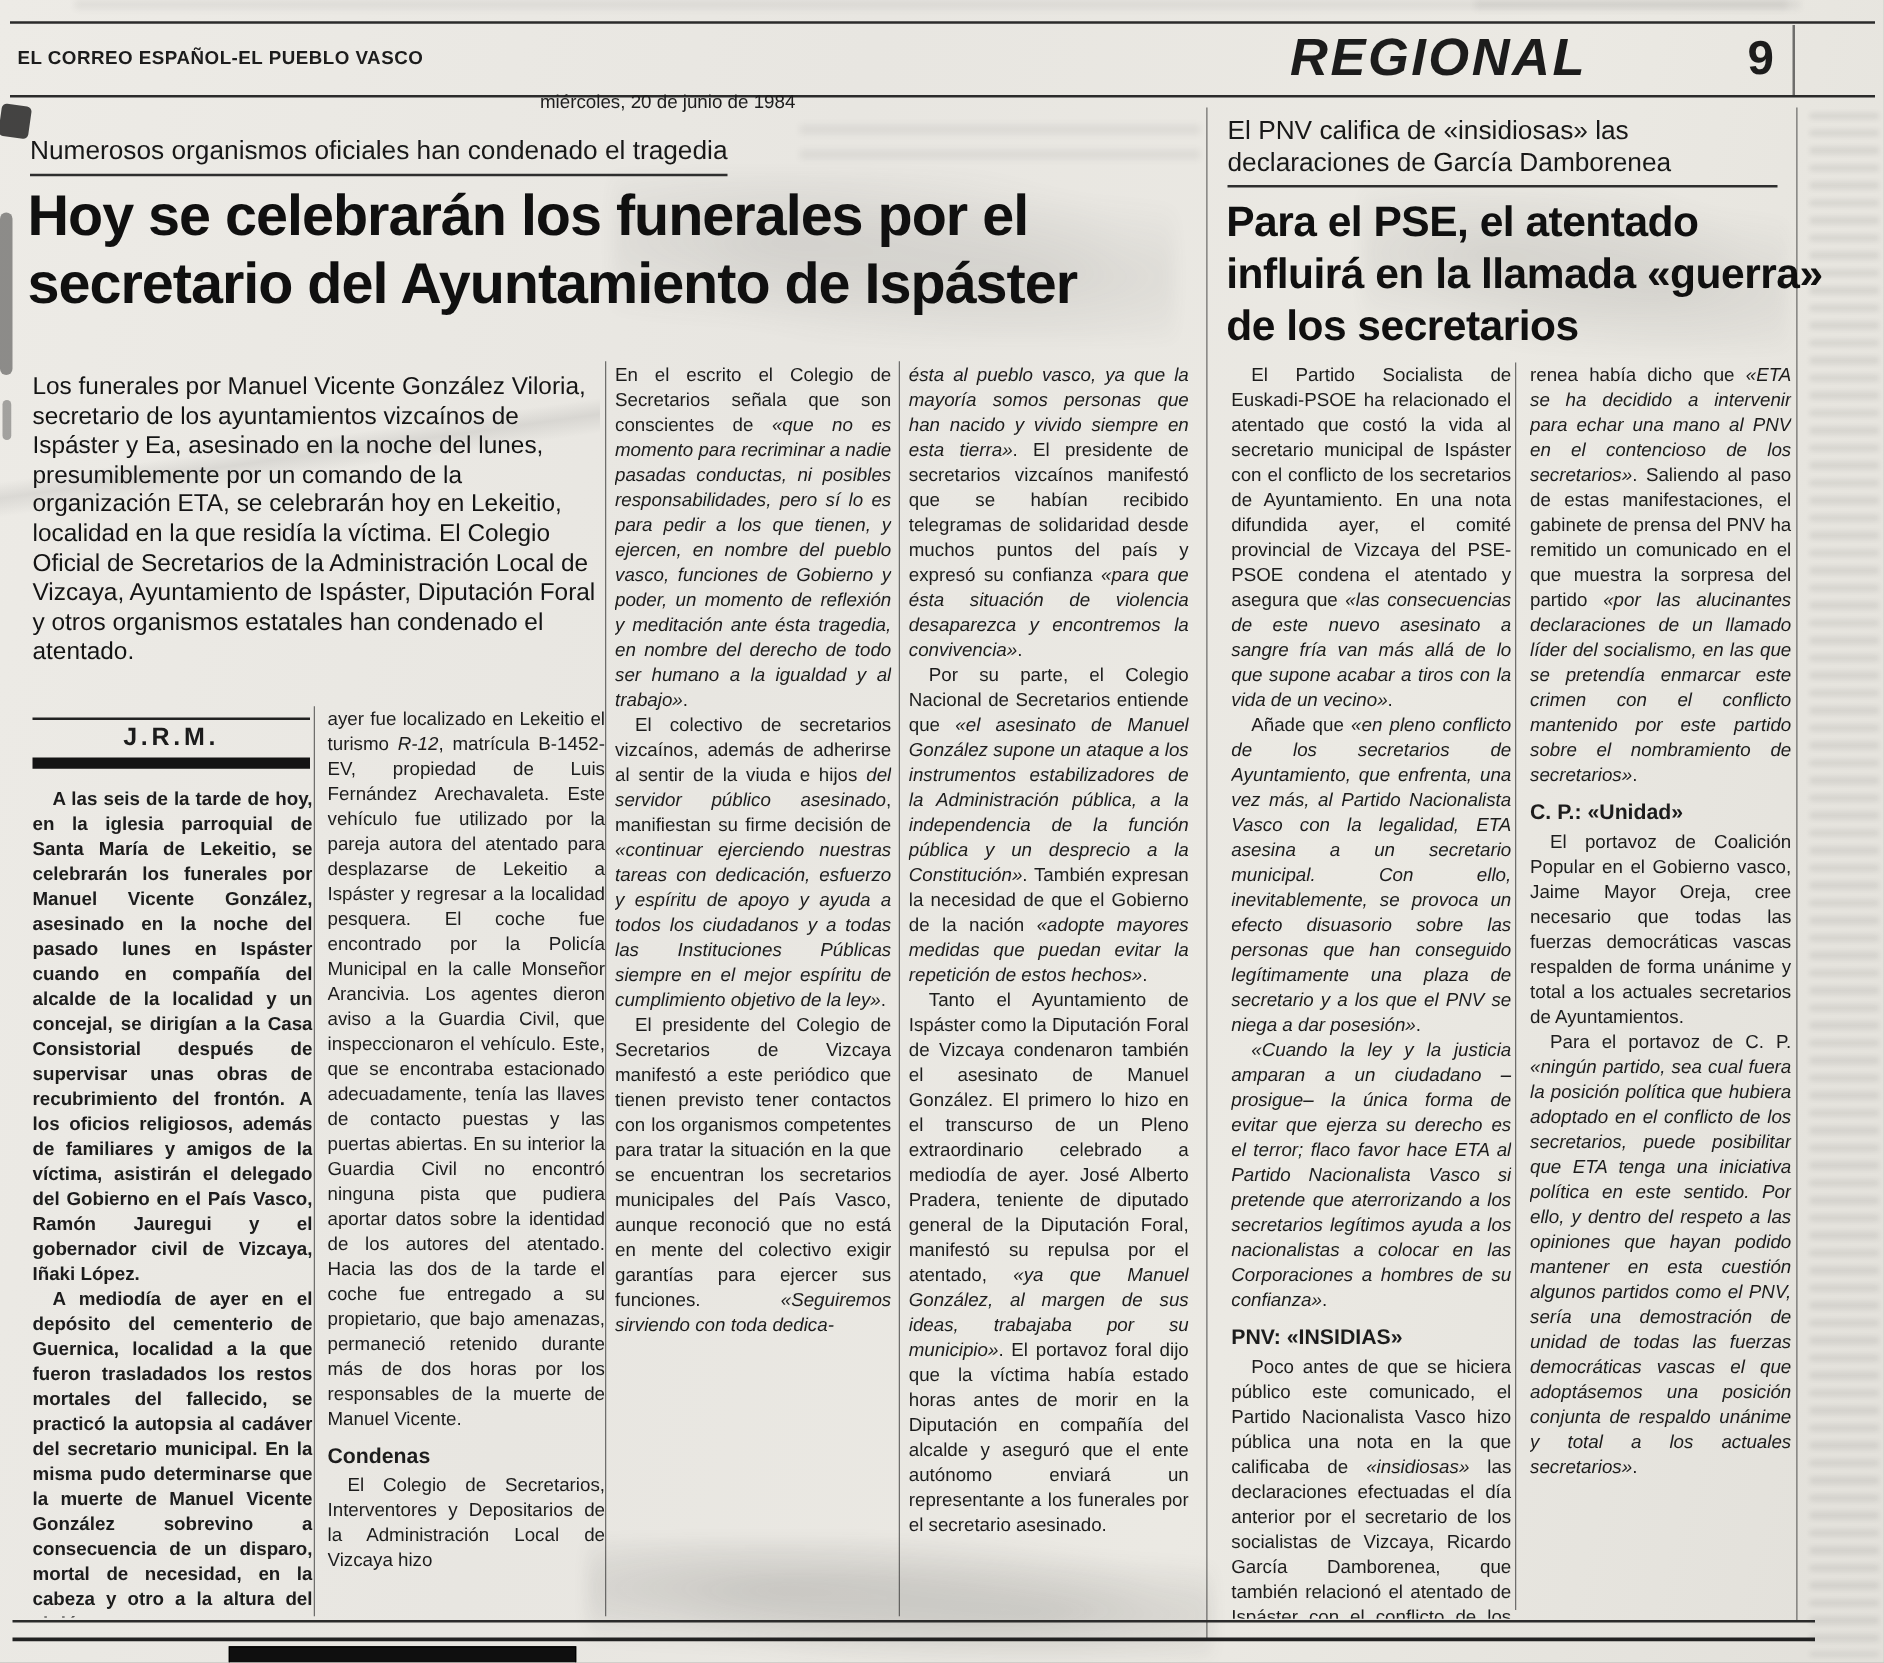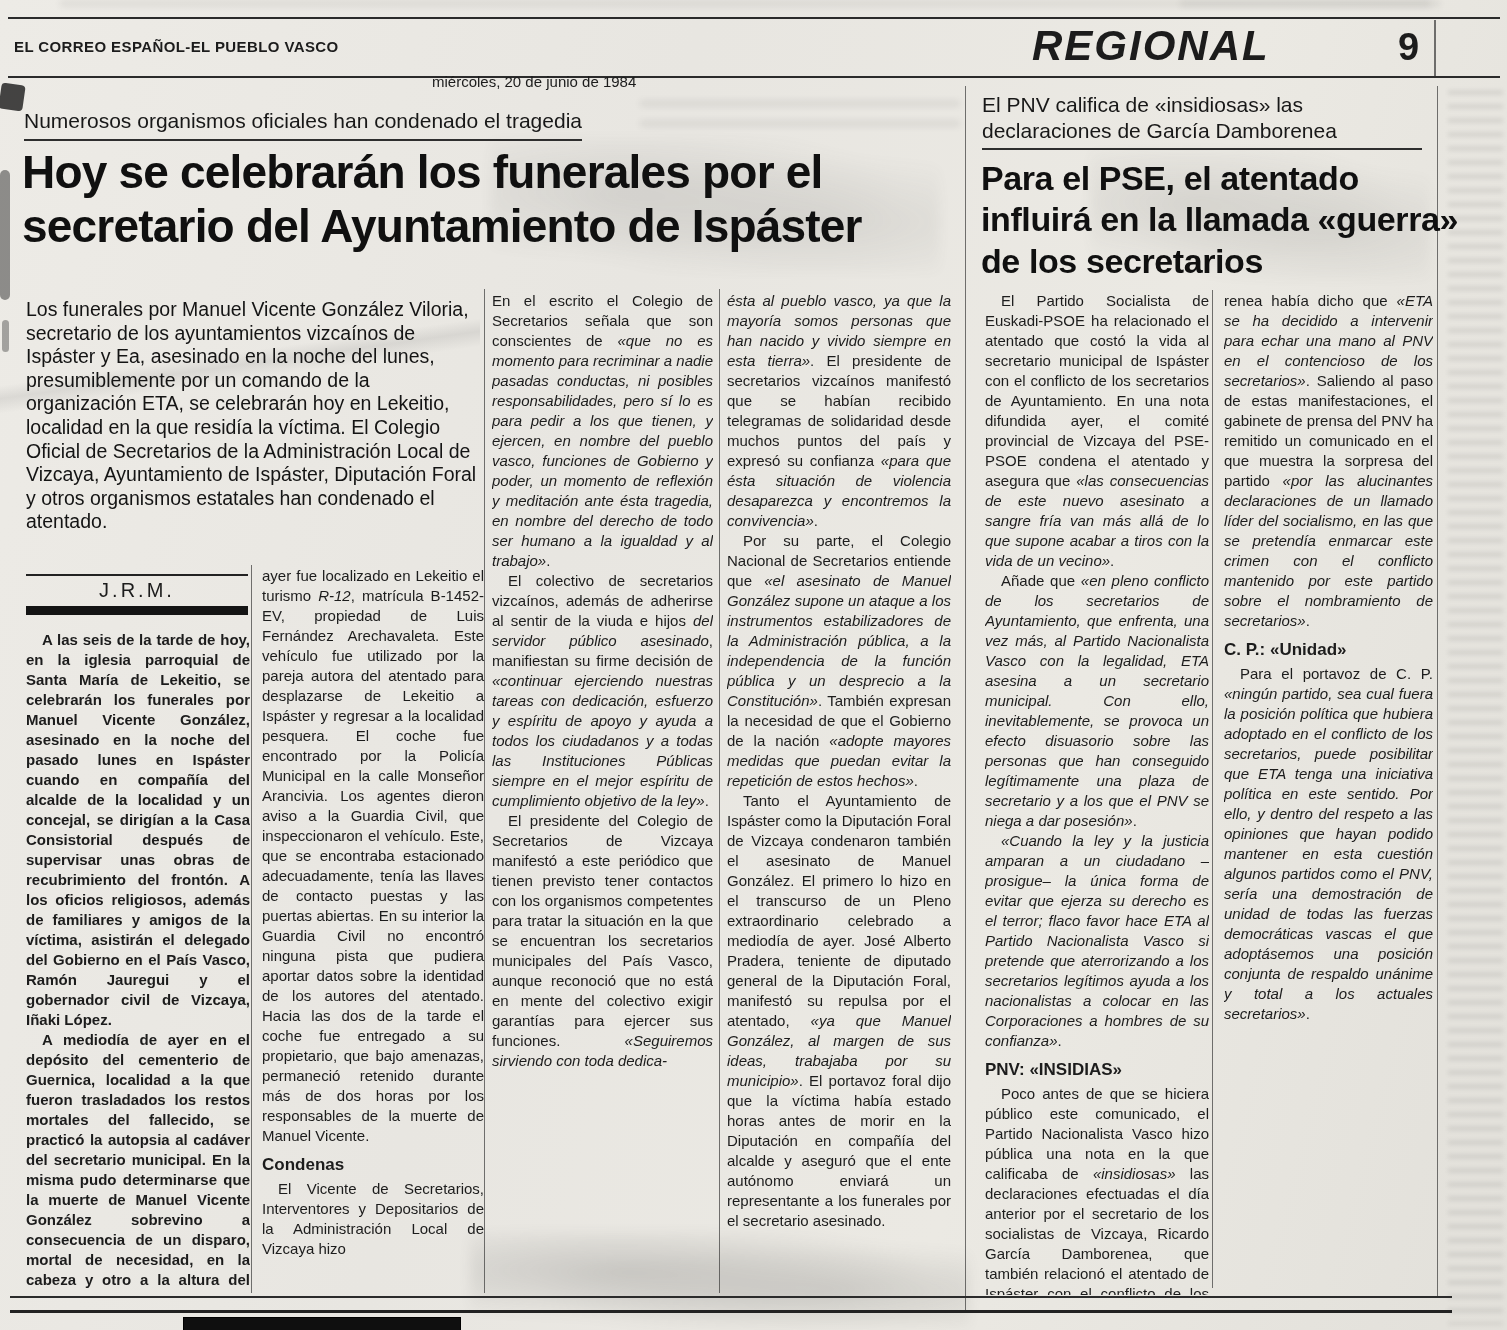--- a/index.html
+++ b/index.html
@@ -12,21 +12,21 @@
   .masthead{font-size:15px;font-weight:700;letter-spacing:.4px;}
   .datetext{font-size:15px;}
   .section{font-size:42px;font-weight:700;font-style:italic;letter-spacing:2px;}
   .pagenum{font-size:38px;font-weight:700;}
   .kicker{font-size:21px;line-height:26px;color:#181818;border-bottom:2px solid #2e2e2e;padding-bottom:5px;}
   .headline{font-weight:700;color:#101010;}
   #headline-left{font-size:46px;line-height:1.17;letter-spacing:-.8px;}
   #headline-right{font-size:34px;line-height:1.22;letter-spacing:-.4px;}
   .lead{font-size:19.5px;line-height:23.6px;color:#141414;}
   .byline-box{border-top:2px solid #222;text-align:center;}
-  .byline-name{font-size:20px;font-weight:400;letter-spacing:3px;padding:3px 0 4px;}
+  .byline-name{font-size:20px;font-weight:700;letter-spacing:3px;padding:3px 0 4px;}
   .byline-bar{height:9px;background:#141414;}
   .body-col{font-size:15px;line-height:20px;overflow:hidden;}
   .body-col p{margin:0;text-indent:16px;text-align:justify;}
   .cont p:first-child{text-indent:0;}
   .subhead{font-size:17px;font-weight:700;margin:9px 0 4px;}
   .ghost{pointer-events:none;}
   .ghost-lines{background:repeating-linear-gradient(180deg,rgba(75,75,75,.55) 0 7px,rgba(0,0,0,0) 7px 20px);filter:blur(3px);opacity:.16;}
   .ghost-vcol{background:repeating-linear-gradient(180deg,rgba(80,80,80,.5) 0 5px,rgba(0,0,0,0) 5px 14px);filter:blur(2px);opacity:.22;}
   .ghost-blob{background:radial-gradient(ellipse at 30% 40%,rgba(70,70,70,.55),rgba(0,0,0,0) 62%),
               radial-gradient(ellipse at 72% 62%,rgba(70,70,70,.5),rgba(0,0,0,0) 58%);
@@ -84,21 +84,21 @@
         <p>También en la mañana de</p>
       </div>
   </div>
 
   <div class="abs body-col" style="left:262px;top:566px;width:222px;height:728px;">
     <div class="cont">
         <p>ayer fue localizado en Lekeitio el turismo <i>R-12</i>, matrícula B-1452-EV, propiedad de Luis Fernández Arechavaleta. Este vehículo fue utilizado por la pareja autora del atentado para desplazarse de Lekeitio a Ispáster y regresar a la localidad pesquera. El coche fue encontrado por la Policía Municipal en la calle Monseñor Arancivia. Los agentes dieron aviso a la Guardia Civil, que inspeccionaron el vehículo. Este, que se encontraba estacionado adecuadamente, tenía las llaves de contacto puestas y las puertas abiertas. En su interior la Guardia Civil no encontró ninguna pista que pudiera aportar datos sobre la identidad de los autores del atentado. Hacia las dos de la tarde el coche fue entregado a su propietario, que bajo amenazas, permaneció retenido durante más de dos horas por los responsables de la muerte de Manuel Vicente.</p>
       </div>
     <h3 class="subhead">Condenas</h3>
     <div>
-        <p>El Vicente de Secretarios, Interventores y Depositarios de la Administración Local de Vizcaya hizo</p>
+        <p>El Colegio de Secretarios, Interventores y Depositarios de la Administración Local de Vizcaya hizo</p>
       </div>
   </div>
 
   <div class="abs body-col" style="left:492px;top:291px;width:221px;height:1020px;">
     <div class="cont">
         <p>En el escrito el Colegio de Secretarios señala que son conscientes de <i>«que no es momento para recriminar a nadie pasadas conductas, ni posibles responsabilidades, pero sí lo es para pedir a los que tienen, y ejercen, en nombre del pueblo vasco, funciones de Gobierno y poder, un momento de reflexión y meditación ante ésta tragedia, en nombre del derecho de todo ser humano a la igualdad y al trabajo»</i>.</p>
         <p>El colectivo de secretarios vizcaínos, además de adherirse al sentir de la viuda e hijos <i>del servidor público asesinado</i>, manifiestan su firme decisión de <i>«continuar ejerciendo nuestras tareas con dedicación, esfuerzo y espíritu de apoyo y ayuda a todos los ciudadanos y a todas las Instituciones Públicas siempre en el mejor espíritu de cumplimiento objetivo de la ley»</i>.</p>
         <p>El presidente del Colegio de Secretarios de Vizcaya manifestó a este periódico que tienen previsto tener contactos con los organismos competentes para tratar la situación en la que se encuentran los secretarios municipales del País Vasco, aunque reconoció que no está en mente del colectivo exigir garantías para ejercer sus funciones. <i>«Seguiremos sirviendo con toda dedica-</i></p>
       </div>
   </div>
@@ -125,20 +125,21 @@
         <p>Poco antes de que se hiciera público este comunicado, el Partido Nacionalista Vasco hizo pública una nota en la que calificaba de <i>«insidiosas»</i> las declaraciones efectuadas el día anterior por el secretario de los socialistas de Vizcaya, Ricardo García Damborenea, que también relacionó el atentado de Ispáster con el conflicto de los secretarios municipales. García Dambo-</p>
       </div>
   </div>
 
   <div class="abs body-col" style="left:1224px;top:291px;width:209px;height:1002px;">
     <div class="cont">
         <p>renea había dicho que <i>«ETA se ha decidido a intervenir para echar una mano al PNV en el contencioso de los secretarios»</i>. Saliendo al paso de estas manifestaciones, el gabinete de prensa del PNV ha remitido un comunicado en el que muestra la sorpresa del partido <i>«por las alucinantes declaraciones de un llamado líder del socialismo, en las que se pretendía enmarcar este crimen con el conflicto mantenido por este partido sobre el nombramiento de secretarios»</i>.</p>
       </div>
     <h3 class="subhead">C. P.: «Unidad»</h3>
     <div>
+        <p>El portavoz de Coalición Popular en el Gobierno vasco, Jaime Mayor Oreja, cree necesario que todas las fuerzas democráticas vascas respalden de forma unánime y total a los actuales secretarios de Ayuntamientos.</p>
         <p>Para el portavoz de C. P. <i>«ningún partido, sea cual fuera la posición política que hubiera adoptado en el conflicto de los secretarios, puede posibilitar que ETA tenga una iniciativa política en este sentido. Por ello, y dentro del respeto a las opiniones que hayan podido mantener en esta cuestión algunos partidos como el PNV, sería una demostración de unidad de todas las fuerzas democráticas vascas el que adoptásemos una posición conjunta de respaldo unánime y total a los actuales secretarios»</i>.</p>
       </div>
   </div>
 
   <div class="abs" style="left:10px;top:1296px;width:1442px;height:12px;border-top:2px solid #2b2b2b;border-bottom:3px solid #222;"></div>
   <div class="abs adbox" style="left:183px;top:1317px;width:276px;height:13px;"></div>
 
 </div>
 
 </body></html>

